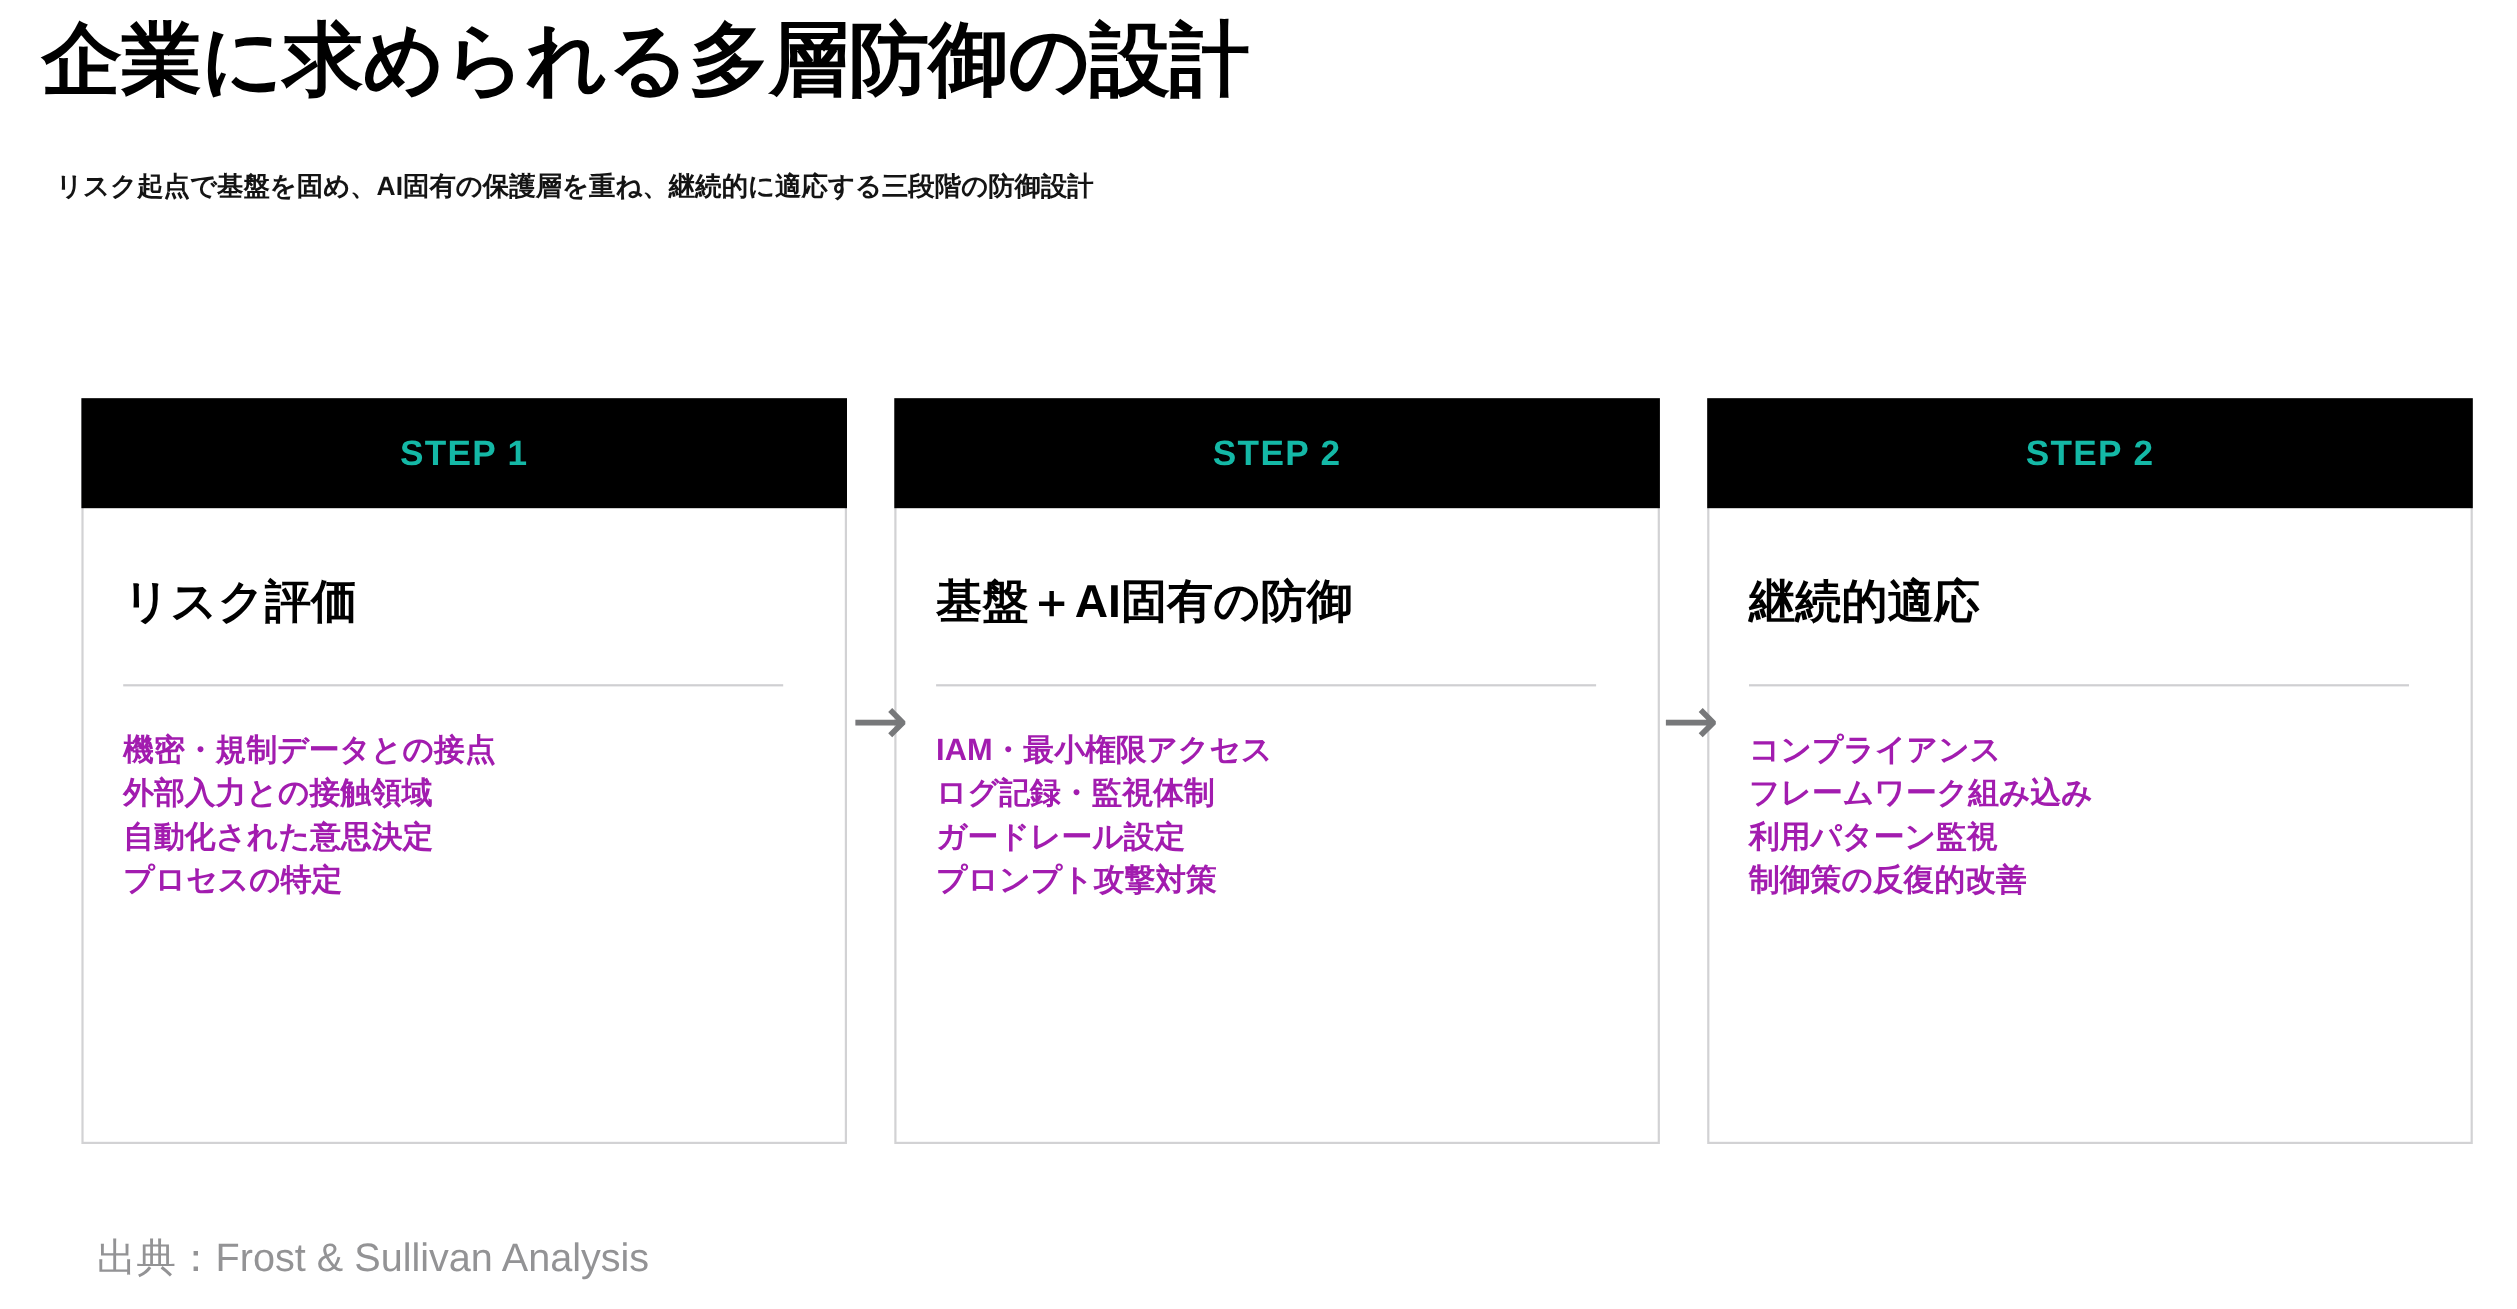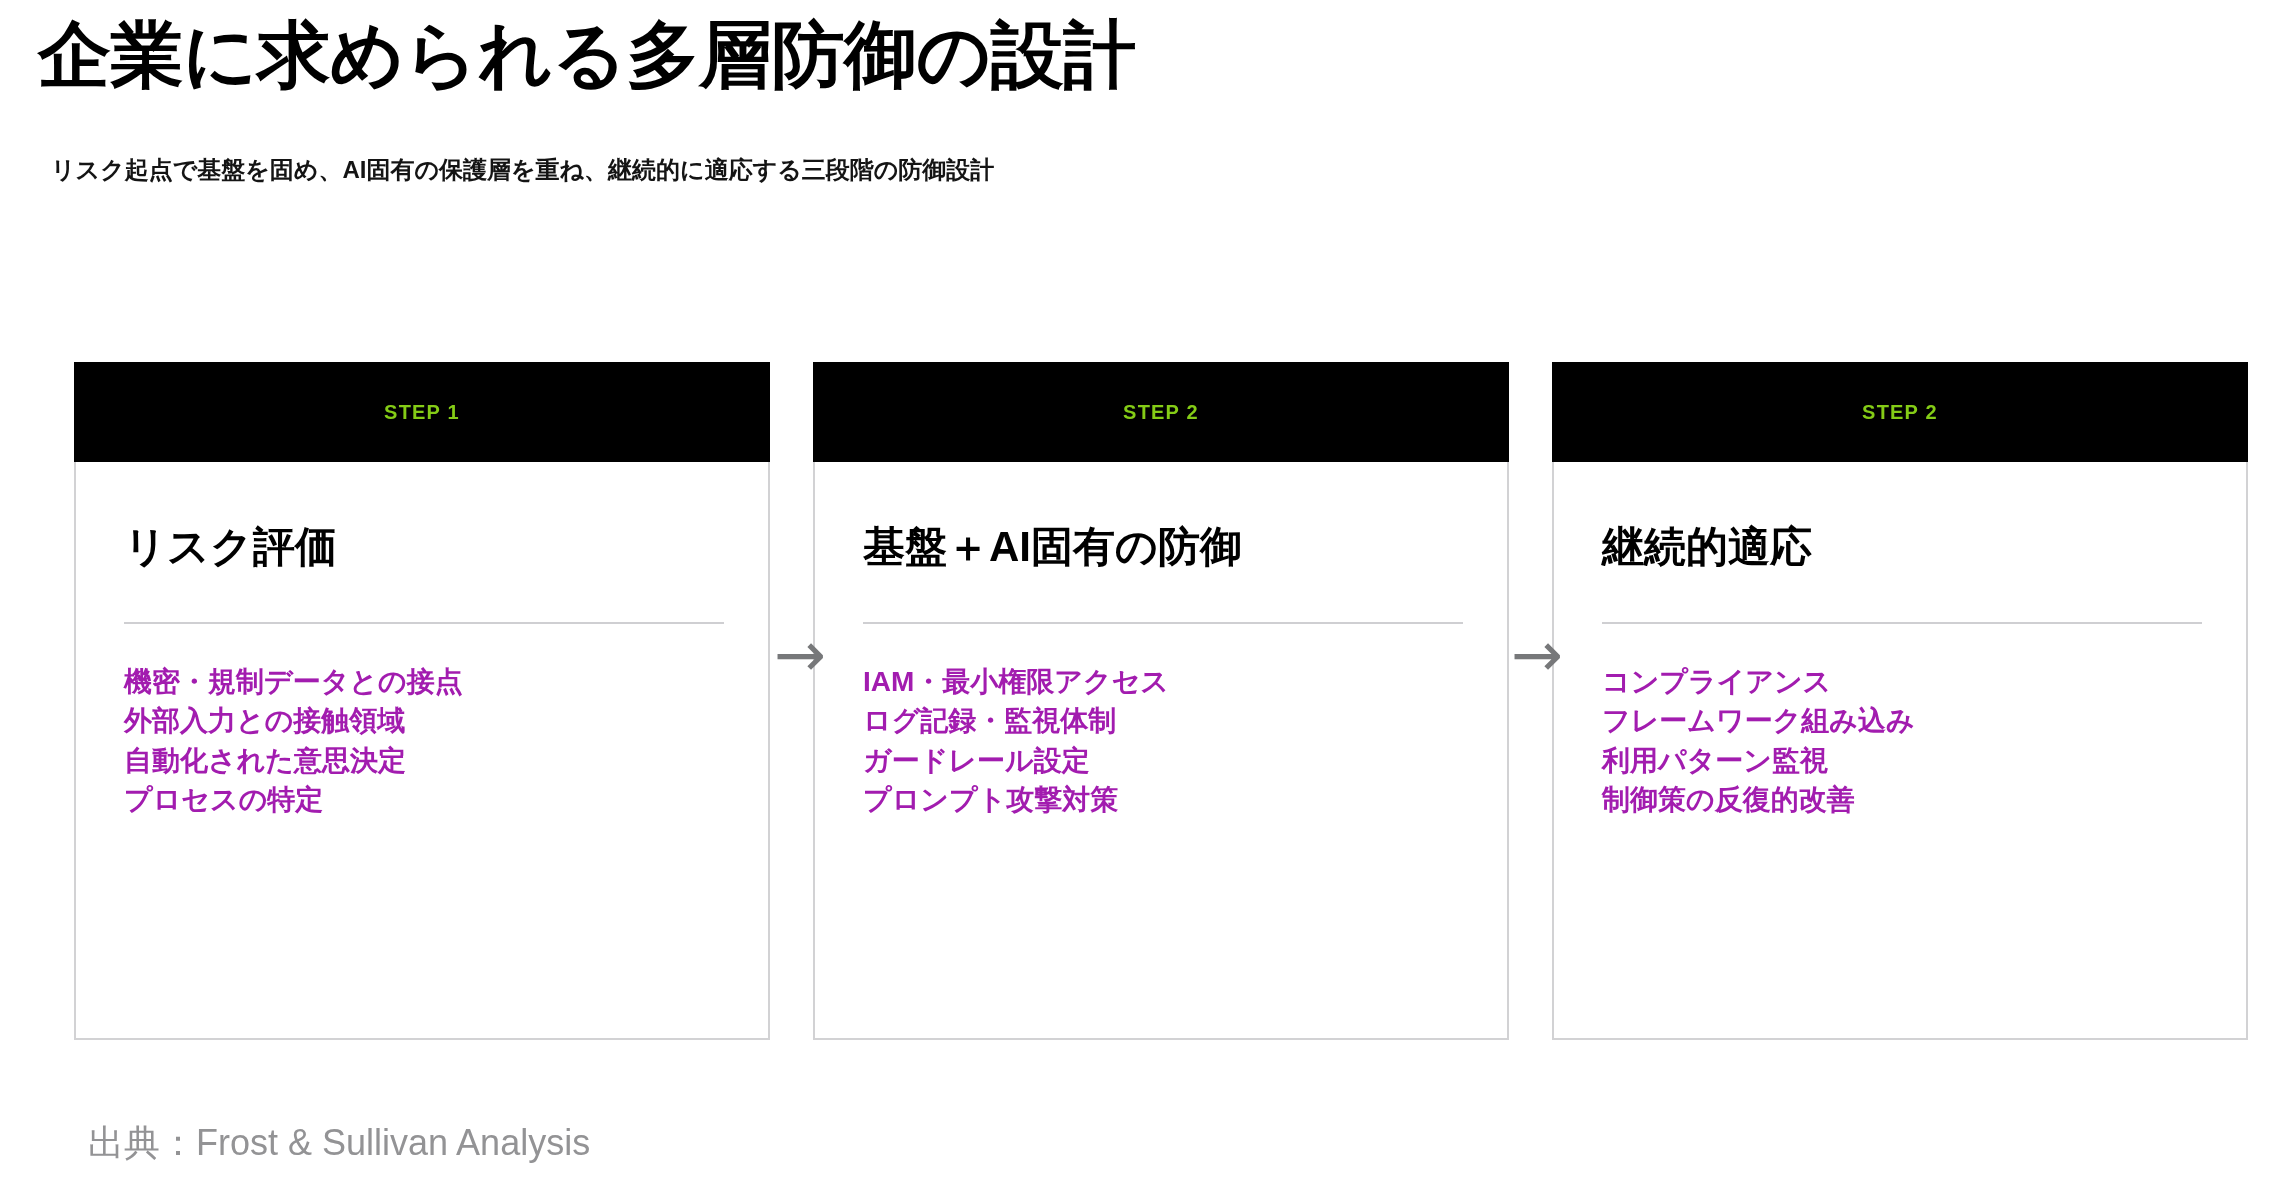--- a/index.html
+++ b/index.html
@@ -77,29 +77,29 @@
   .step-band {
     background: #000000;
     height: 100px;
     flex: 0 0 100px;
     display: flex;
     align-items: center;
     justify-content: center;
     margin: -2px -2px 0 -2px;
   }
   .step-band-label {
-    color: #84cc16;
-    font-size: 20px;
+    color: #14b8a6;
+    font-size: 32px;
     font-weight: 700;
     letter-spacing: 1.2px;
   }
 
   .step-body {
     flex: 1 1 auto;
-    padding: 0 48px;
+    padding: 0 36px;
     display: flex;
     flex-direction: column;
   }
 
   .step-heading {
     font-size: 42px;
     font-weight: 700;
     color: #000000;
     line-height: 1.1;
     padding-top: 62px;

